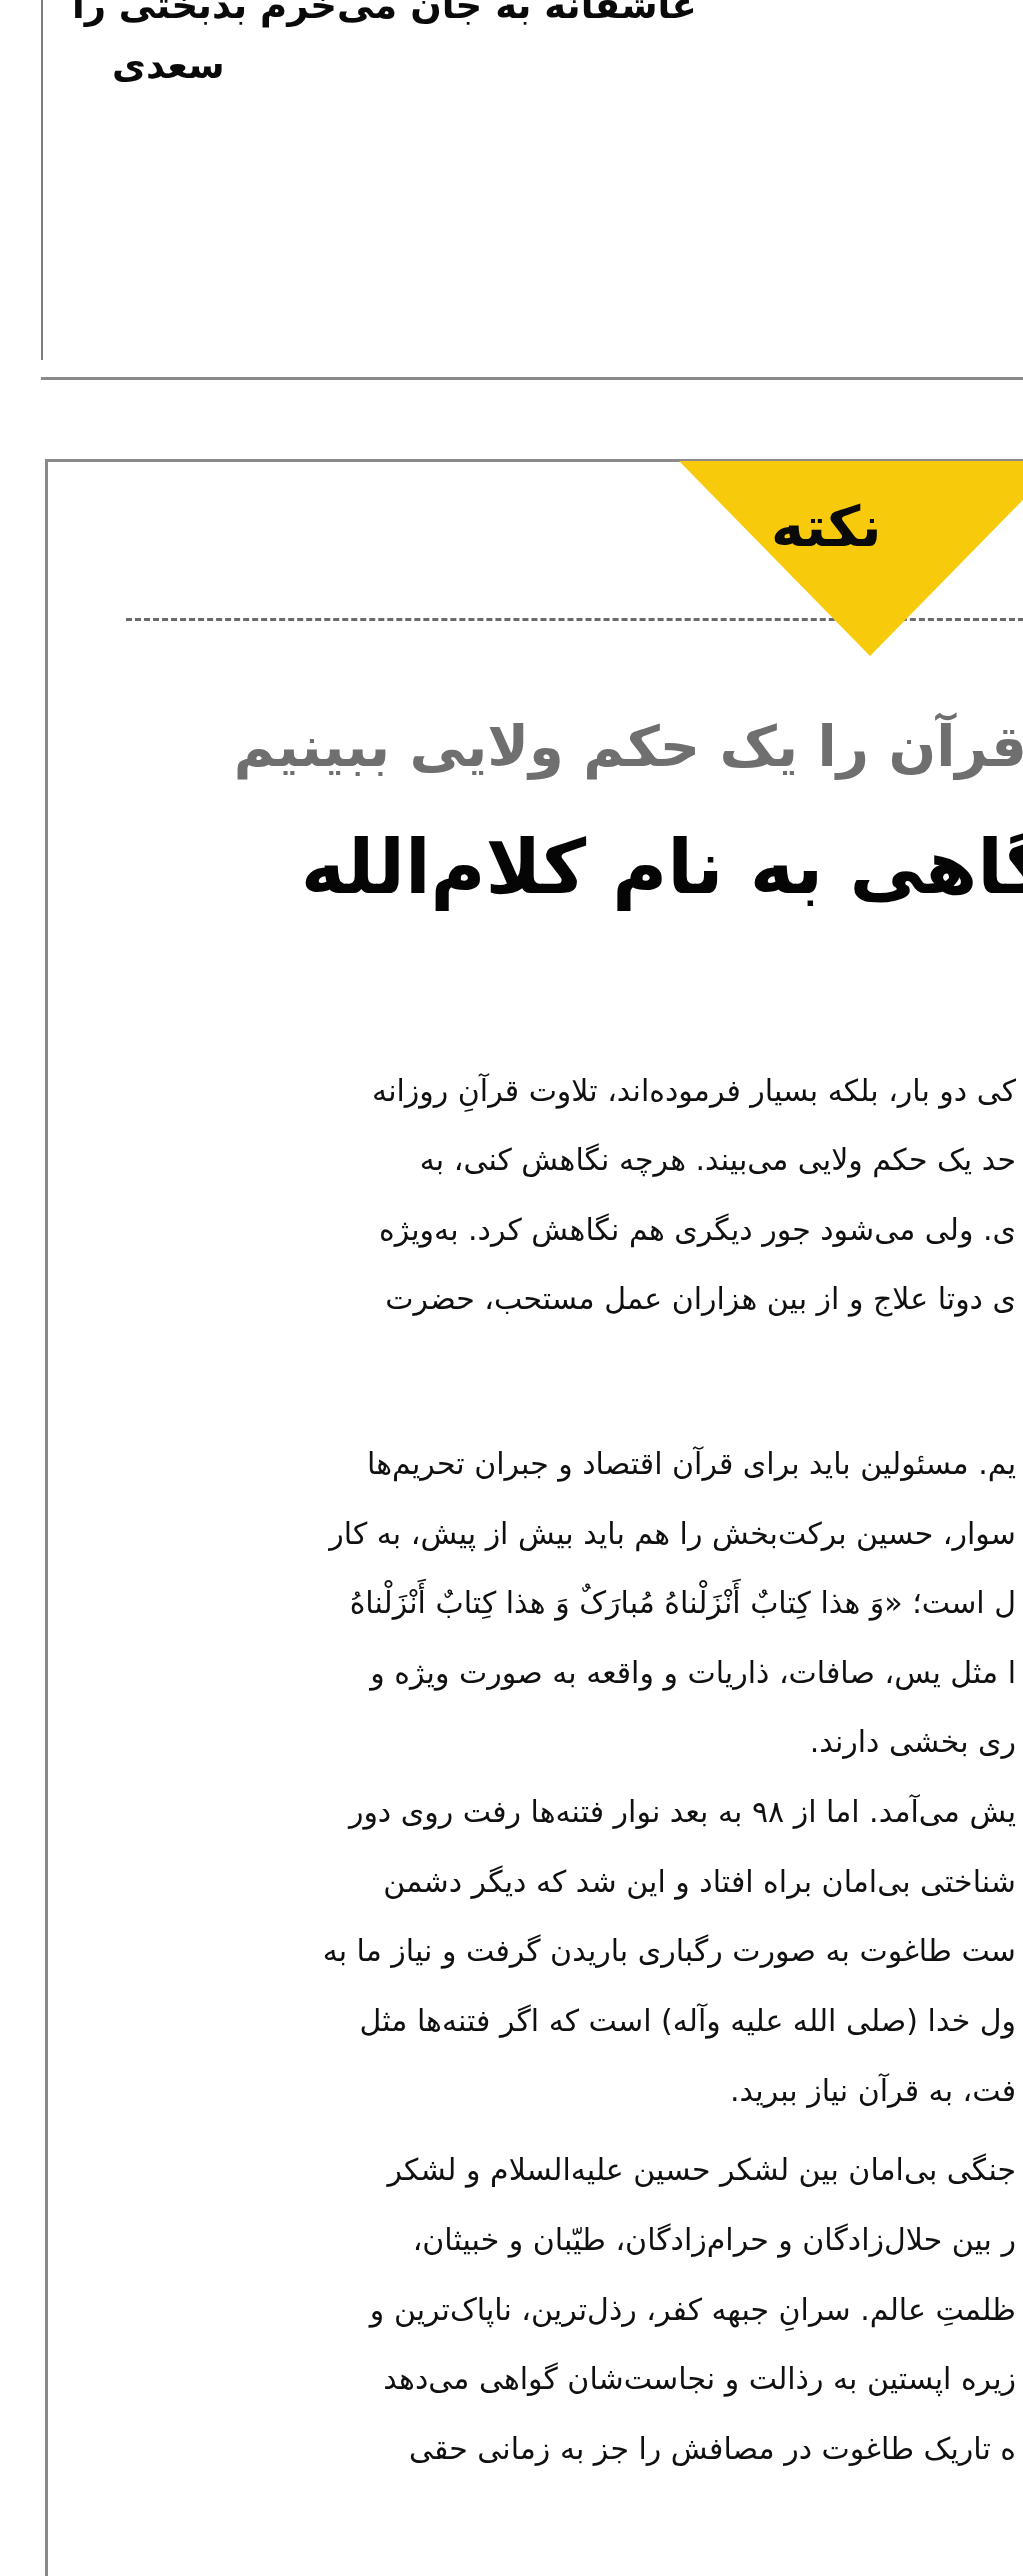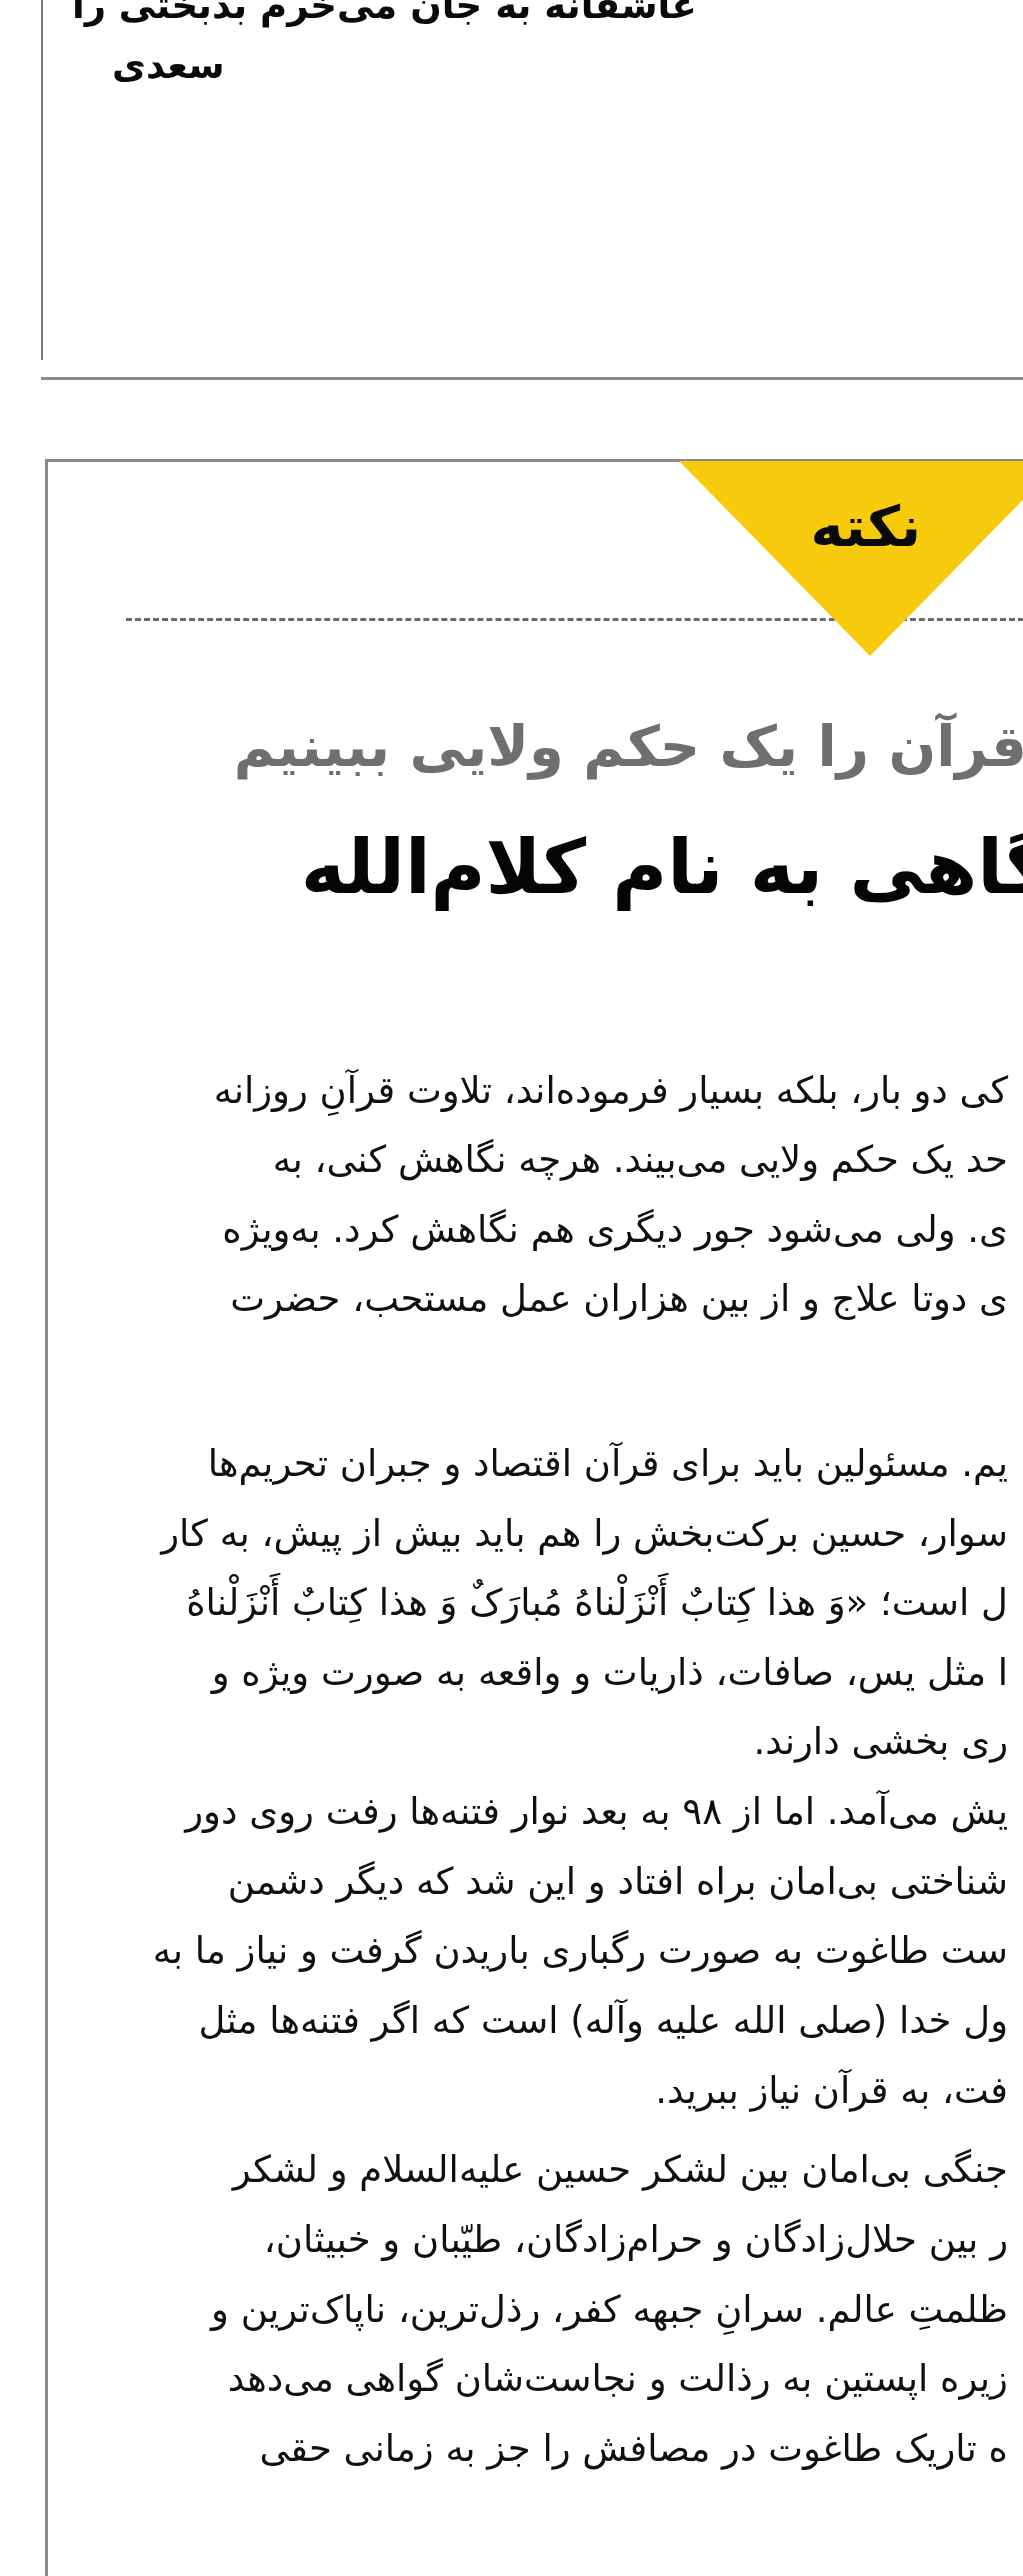--- a/index.html
+++ b/index.html
@@ -42,21 +42,21 @@
   .note-box-top-border {
     left: 45px; top: 459px; width: 979px; height: 2.7px;
     background: #8a8a8a;
   }
   .note-box-left-border {
     left: 45px; top: 459px; width: 2.7px; height: 2117px;
     background: #8a8a8a;
   }
   .note-label {
     left: 771px; top: 493px; width: 150px;
-    text-align: right;
+    text-align: left;
     font-size: 56px; font-weight: bold; line-height: 68px;
     color: #0a0a0a; direction: rtl;
   }
   .dashed-rule {
     left: 126px; top: 618px; width: 898px; height: 0;
     border-top: 3.4px dashed #6a6a6a;
   }
   
   .triangle-overlay {
     left: 679px; top: 461px;
@@ -73,25 +73,25 @@
   }
   .title {
     right: -164px; top: 816px;
     font-size: 75px; font-weight: bold; line-height: 102px;
     color: #050505; white-space: nowrap; direction: rtl;
   }
 
   
   .body-line {
     position: absolute;
-    right: 16px;
+    right: 8px;
     left: 99px;
     height: 68px;
     font-family: "DejaVu Sans", sans-serif;
-    font-size: 37px;
+    font-size: 30px;
     line-height: 68px;
     direction: rtl;
     text-align: right;
     white-space: nowrap;
     overflow: visible;
     color: #101010;
   }
 </style>
 </head>
 <body>

